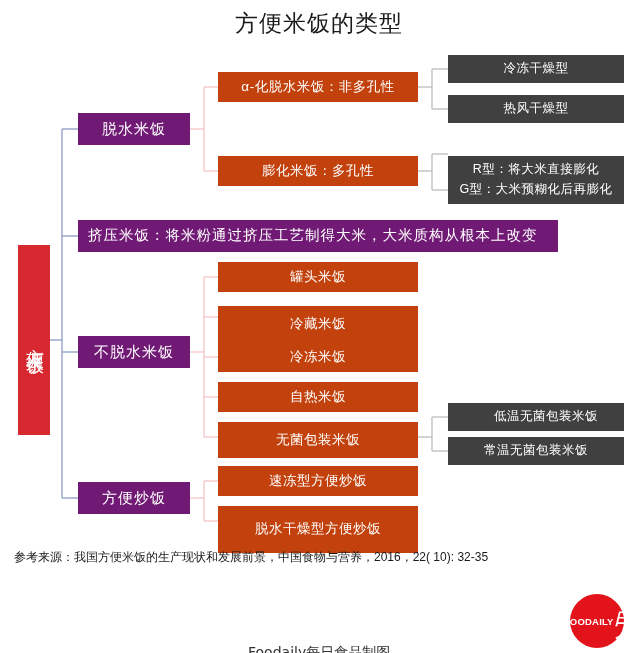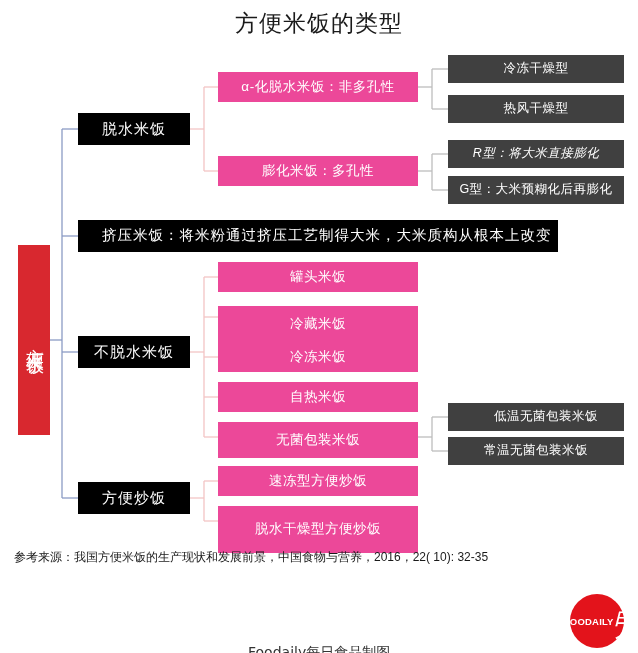--- a/index.html
+++ b/index.html
@@ -24,22 +24,22 @@
     position: absolute;
     box-sizing: border-box;
     display: flex;
     align-items: center;
     justify-content: center;
     color: #ffffff;
     text-align: center;
     line-height: 1.1;
     white-space: nowrap;
   }
-  .node.blue   { background: #000000; }
-  .node.pink   { background: #ec4899; }
+  .node.blue   { background: #701a75; }
+  .node.pink   { background: #c2410c; }
   .node.gray   { background: #404040; }
   .node.red    { background: #d8282f; }
 
   #title {
     position: absolute;
     left: 0;
     top: 8px;
     width: 638px;
     text-align: center;
     font-size: 23px;
@@ -59,21 +59,21 @@
     writing-mode: vertical-rl;
     text-orientation: upright;
     display: block;
   }
 
   
   .lvl1 { font-size: 15px; letter-spacing: 1px; }
 
   #n-dehydrated      { left: 78px;  top: 113px; width: 112px; height: 32px; }
   #n-extruded        { left: 78px;  top: 220px; width: 480px; height: 32px;
-                        justify-content: flex-start; padding-left: 24px; font-size: 14.5px; }
+                        justify-content: flex-start; padding-left: 10px; font-size: 14.5px; }
   #n-nondehydrated   { left: 78px;  top: 336px; width: 112px; height: 32px; }
   #n-friedrice       { left: 78px;  top: 482px; width: 112px; height: 32px; }
 
   
   .lvl2 { font-size: 13.5px; letter-spacing: 0.5px; }
   #p-alpha   { left: 218px; top: 72px;  width: 200px; height: 30px; }
   #p-puffed  { left: 218px; top: 156px; width: 200px; height: 30px; }
 
   #p-canned  { left: 218px; top: 262px; width: 200px; height: 30px; }
   #p-chilled { left: 218px; top: 306px; width: 200px; height: 36px; }
@@ -81,21 +81,21 @@
   #p-selfheat{ left: 218px; top: 382px; width: 200px; height: 30px; }
   #p-aseptic { left: 218px; top: 422px; width: 200px; height: 36px; }
 
   #p-quickfrozen { left: 218px; top: 466px; width: 200px; height: 30px; }
   #p-dryfried    { left: 218px; top: 506px; width: 200px; height: 47px; }
 
   
   .lvl3 { font-size: 12.5px; letter-spacing: 0.5px; }
   #g-freezedry { left: 448px; top: 55px;  width: 176px; height: 28px; }
   #g-hotair    { left: 448px; top: 95px;  width: 176px; height: 28px; }
-  #g-rtype     { left: 448px; top: 140px; width: 176px; height: 28px; font-style: italic; }
+  #g-rtype     { left: 448px; top: 156px; width: 176px; height: 28px; }
   #g-gtype     { left: 448px; top: 176px; width: 176px; height: 28px; }
   #g-lowtemp   { left: 448px; top: 403px; width: 176px; height: 28px; padding-left: 20px; }
   #g-normtemp  { left: 448px; top: 437px; width: 176px; height: 28px; }
 
   #source-note {
     position: absolute;
     left: 14px;
     top: 549px;
     font-size: 12px;
     color: #1a1a1a;

